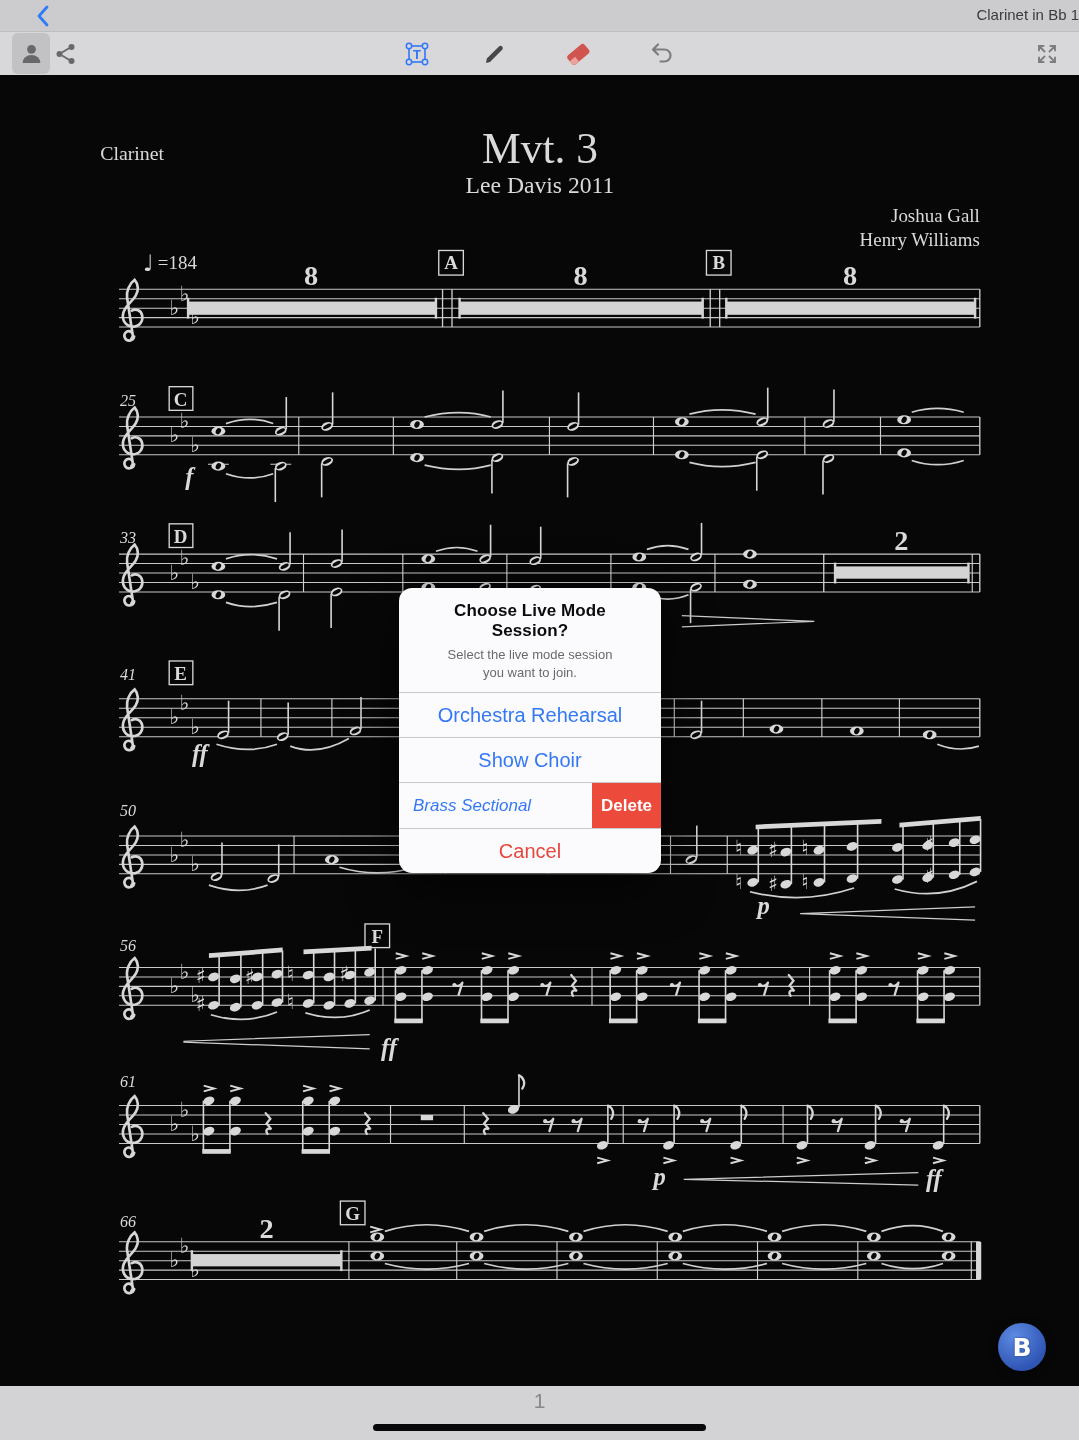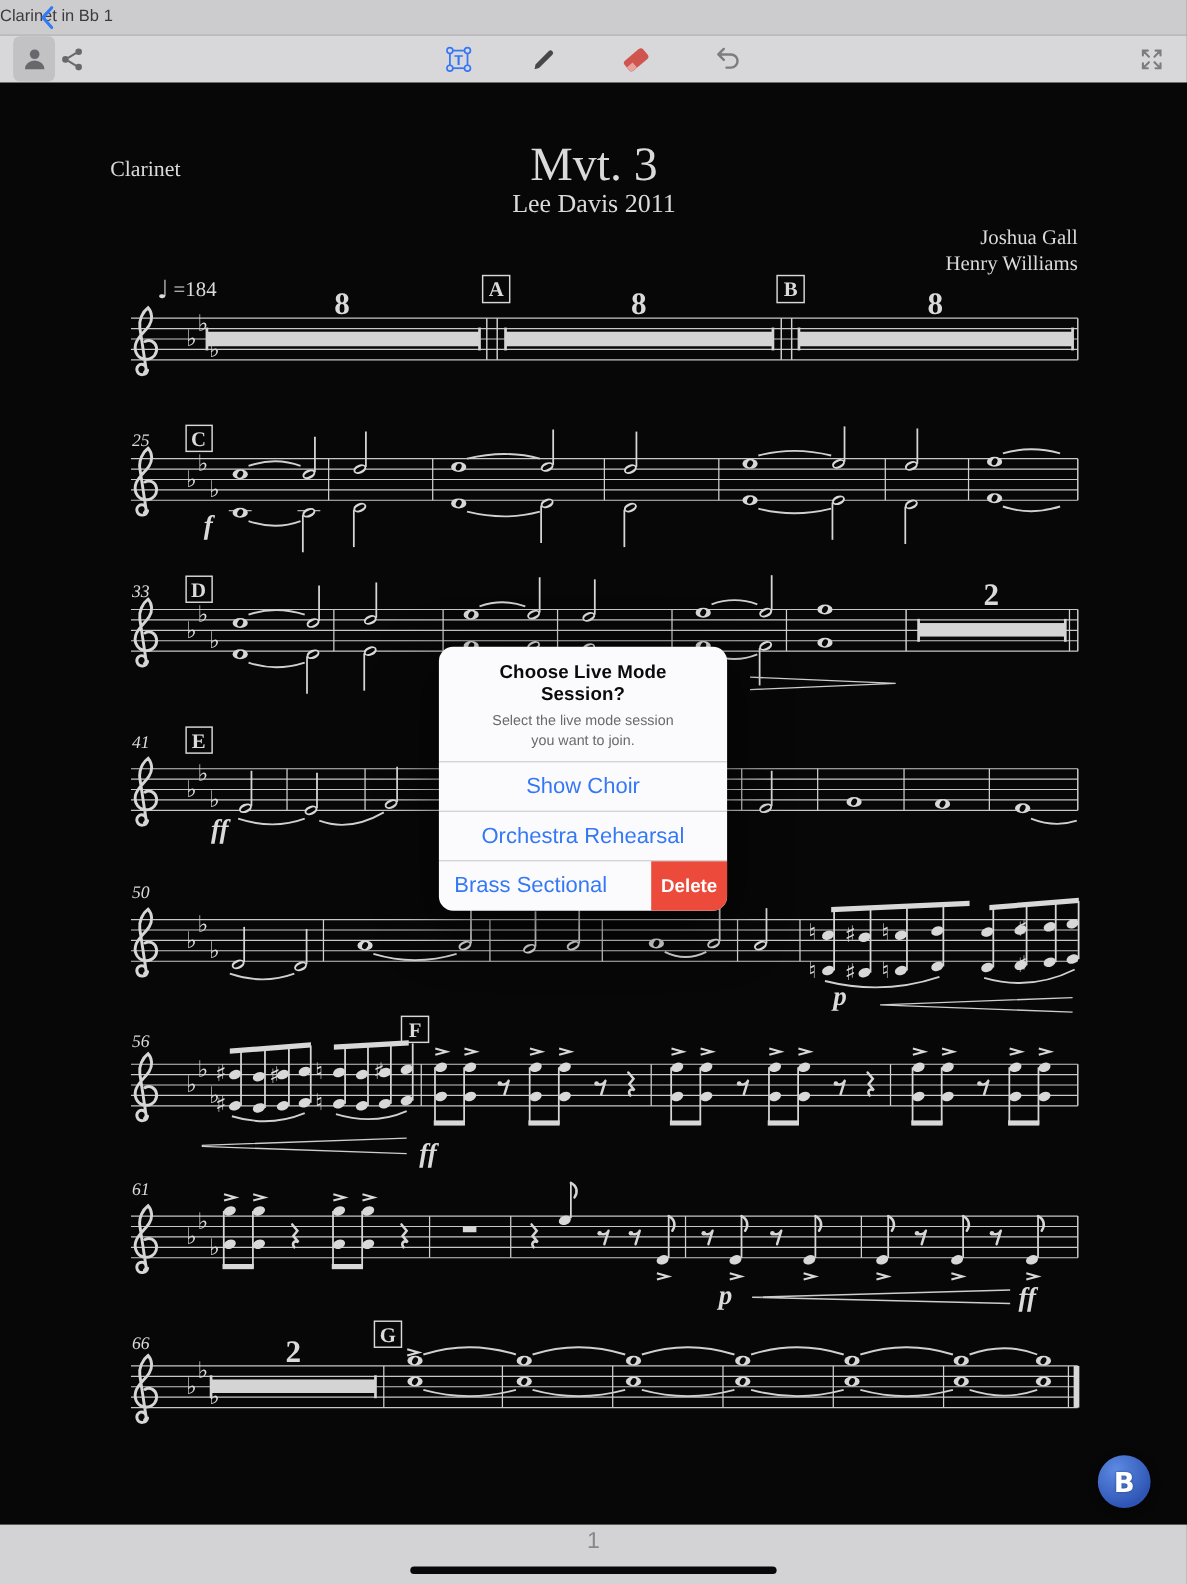--- a/index.html
+++ b/index.html
@@ -1,21 +1,21 @@
 <!DOCTYPE html>
 <html><head>
 <meta charset="utf-8">
 <style>
   html,body{margin:0;padding:0;background:#000;}
   .screen{position:relative;width:1079px;height:1440px;overflow:hidden;background:#070707;
           font-family:"Liberation Sans",sans-serif;}
   
   .navbar{position:absolute;left:0;top:0;width:1079px;height:32px;background:#cccccf;
           border-bottom:1px solid #bdbdc0;box-sizing:border-box;}
-  .nav-title{position:absolute;left:0;right:0;top:0;height:32px;line-height:30px;text-align:left;
+  .nav-title{position:absolute;left:0;right:0;top:0;height:32px;line-height:30px;text-align:right;
              font-size:15px;color:#3b3b3d;}
   .back-btn{position:absolute;left:32px;top:4px;width:24px;height:24px;cursor:pointer;}
   .toolbar{position:absolute;left:0;top:32px;width:1079px;height:43px;background:#d8d8da;}
   .tool{position:absolute;top:0;width:44px;height:43px;display:flex;align-items:center;justify-content:center;}
   .tool-sel-bg{position:absolute;left:12px;top:1px;width:38px;height:41px;background:#c2c2c4;border-radius:6px;}
   
   .score-page{position:absolute;left:0;top:75px;width:1079px;height:1311px;background:#070707;margin-top:44px;}
   .score-svg text{fill:#dadada;}
   .t-serif{font-family:"Liberation Serif",serif;}
   .t-music{font-family:"DejaVu Sans",sans-serif;}
@@ -41,21 +41,21 @@
   
   .dialog{position:absolute;left:399px;top:588px;width:262px;background:#fbfbfd;border-radius:13px;
           box-shadow:0 14px 50px rgba(0,0,0,.6);overflow:hidden;z-index:30;}
   .dlg-head{padding:13px 16px 11px;text-align:center;}
   .dlg-title{font-size:17px;font-weight:bold;color:#0b0b0d;letter-spacing:.1px;}
   .dlg-msg{margin-top:5px;font-size:13px;line-height:1.35;color:#69696e;}
   .dlg-row{display:flex;align-items:center;justify-content:center;height:45px;width:100%;
            border:none;border-top:1px solid #c9c9cb;background:transparent;
            font-size:20px;color:#3478f6;font-family:"Liberation Sans",sans-serif;cursor:pointer;padding:0;}
   .dlg-row.swipe{justify-content:flex-start;position:relative;}
-  .swipe-label{padding-left:14px;font-size:20px;color:#3478f6;}
+  .swipe-label{padding-left:14px;font-size:17px;color:#3478f6;font-style:italic;}
   .delete-btn{position:absolute;right:0;top:0;bottom:0;width:69px;background:#ec4a3a;border:none;
               color:#fff;font-size:17px;font-weight:bold;font-family:"Liberation Sans",sans-serif;cursor:pointer;}
   .dlg-row.cancel{color:#e8463d;}
   
   .fab{position:absolute;left:998px;top:1323px;width:48px;height:48px;border-radius:50%;z-index:20;
        background:radial-gradient(circle at 35% 28%,#5d8be2,#2f55b4 72%);
        display:flex;align-items:center;justify-content:center;cursor:pointer;box-shadow:0 2px 8px rgba(0,0,0,.5);}
   .fab span{color:#fff;font-size:25px;font-weight:bold;font-family:"DejaVu Sans",sans-serif;
             text-shadow:0 0 2px #1c3a86;}
   .footer{position:absolute;left:0;top:1386px;width:1079px;height:54px;background:#d3d3d5;}
@@ -670,26 +670,27 @@
   </div>
 
   <div class="dialog">
     <div class="dlg-head">
       <div class="dlg-title">Choose Live Mode Session?</div>
       <div class="dlg-msg">
         <span>Select the live mode session</span><br>
         <span>you want to join.</span>
       </div>
     </div>
+    <button class="dlg-row">Orchestra Rehearsal</button>
     <button class="dlg-row">Show Choir</button>
-    <button class="dlg-row">Orchestra Rehearsal</button>
     <div class="dlg-row swipe">
       <span class="swipe-label">Brass Sectional</span>
       <button class="delete-btn">Delete</button>
     </div>
+    <button class="dlg-row cancel">Cancel</button>
   </div>
 
   <div class="fab">
     <span>B</span>
   </div>
 
   <div class="footer">
     <div class="page-num">1</div>
     <div class="home-ind"></div>
   </div>

